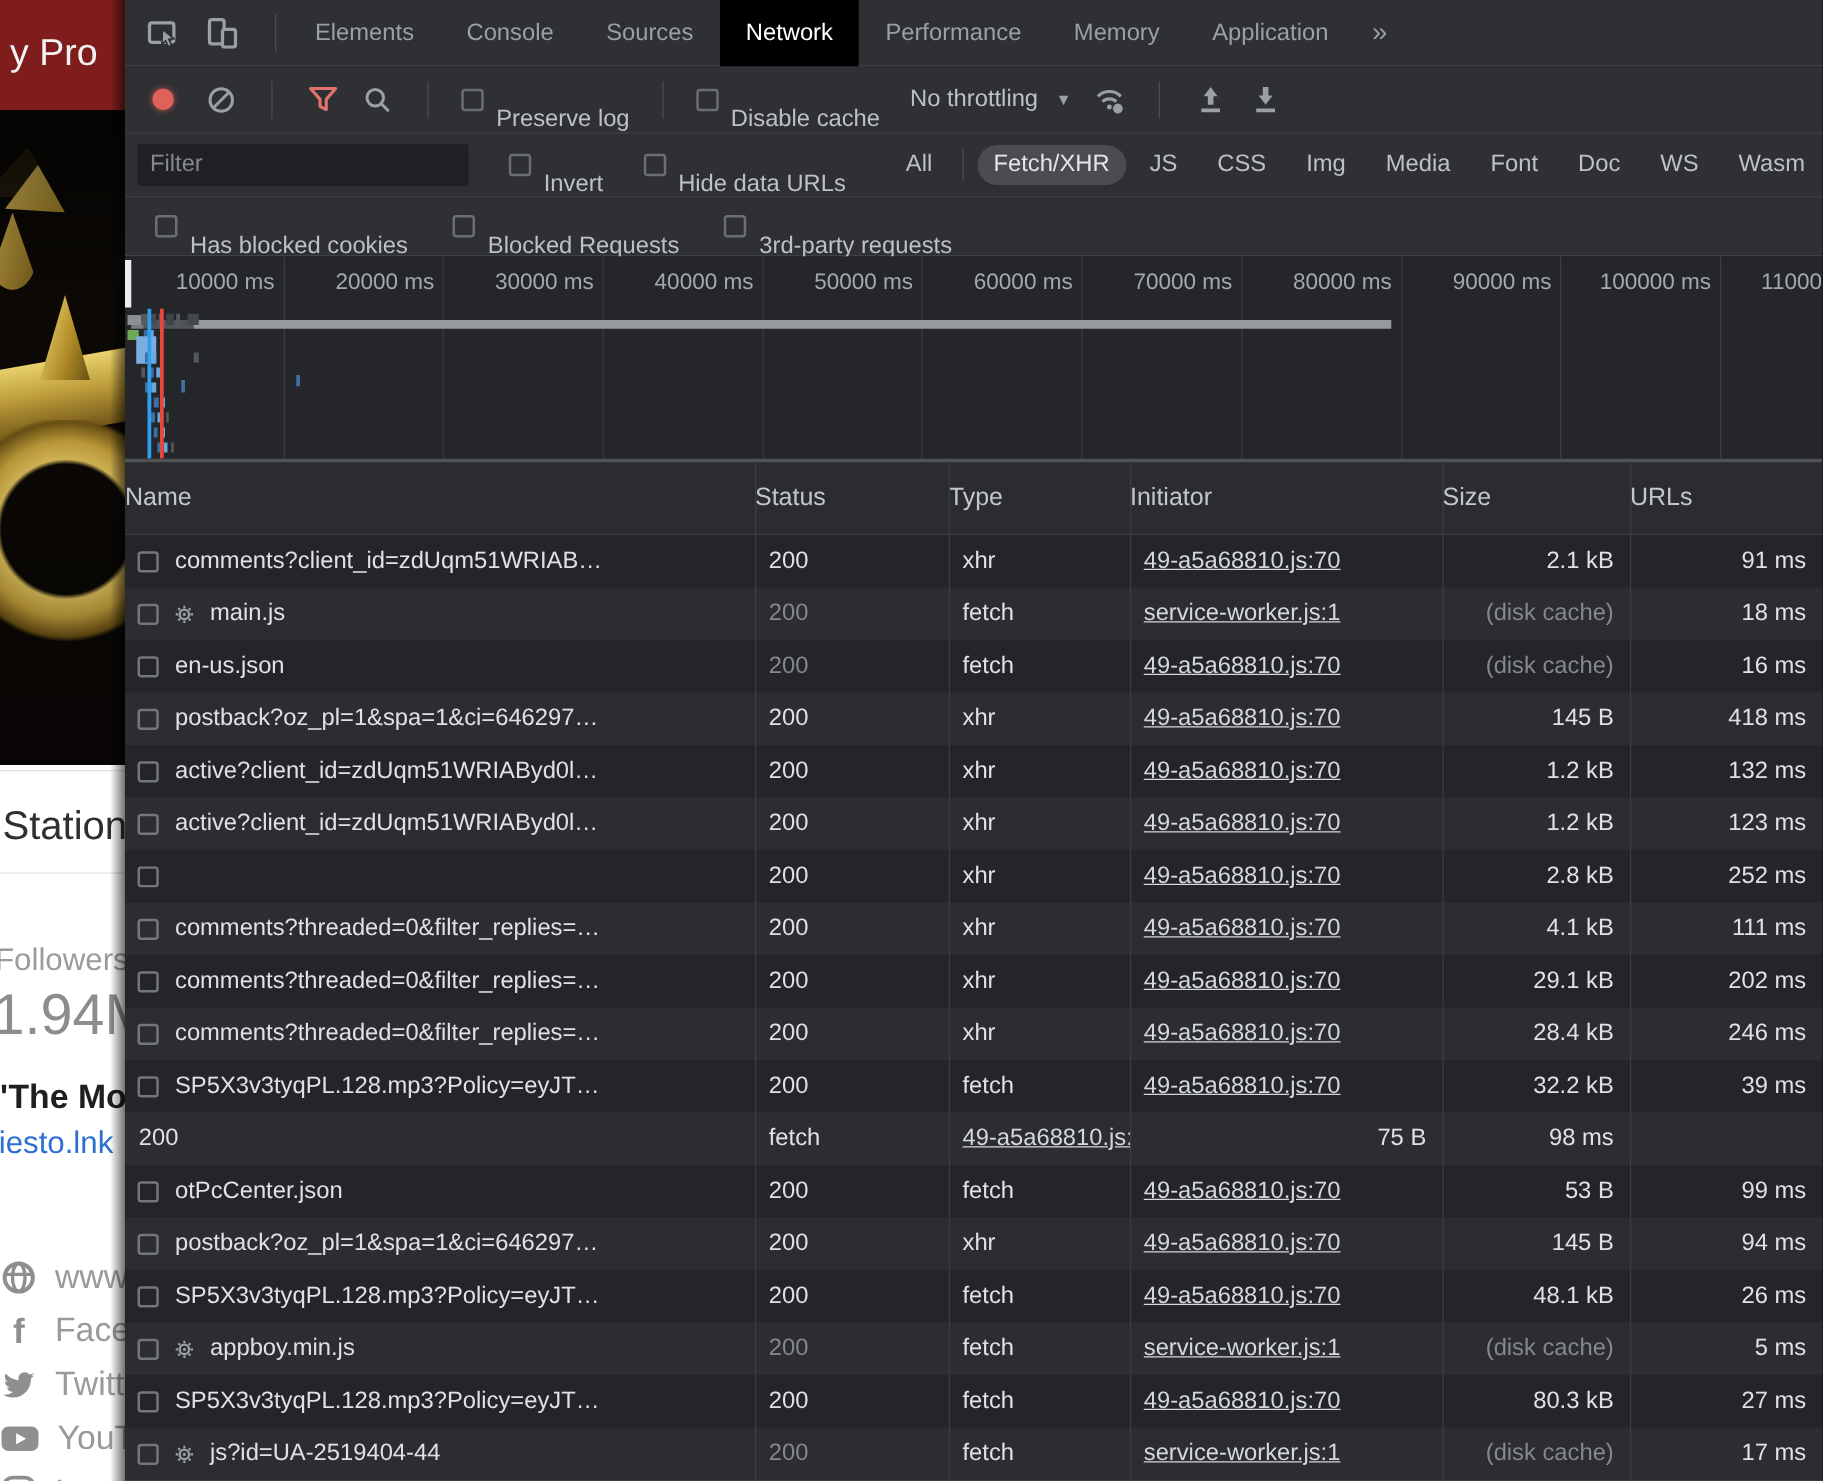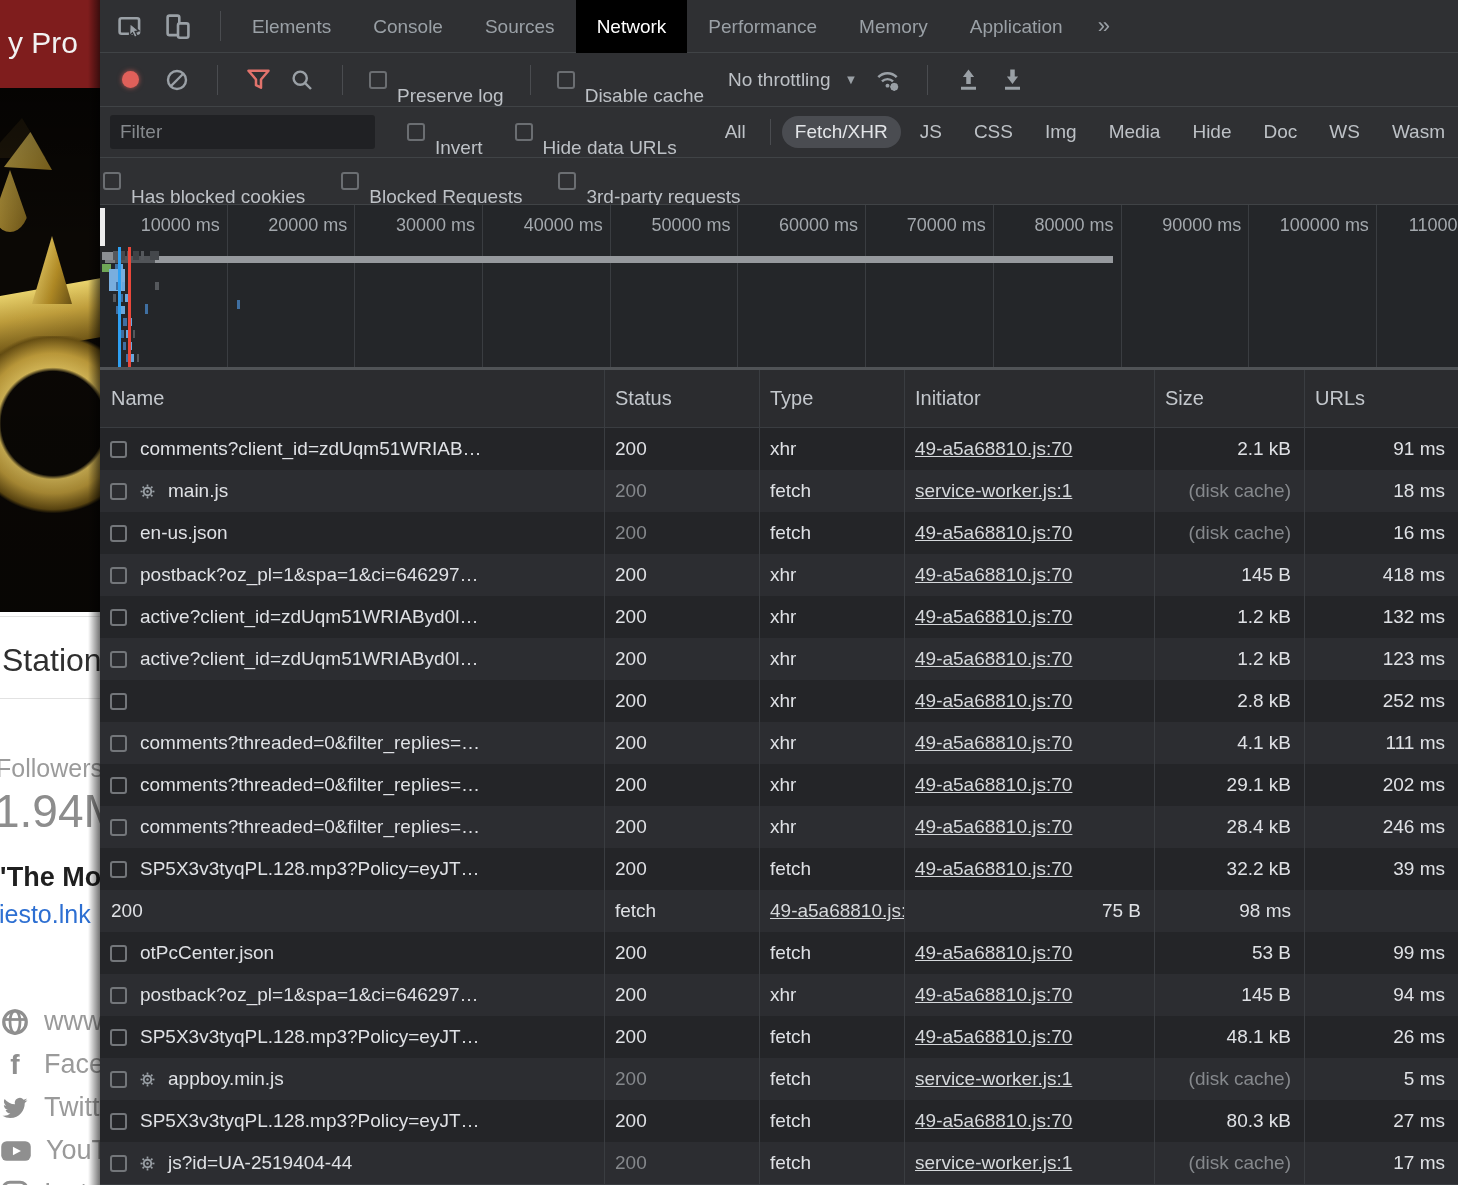--- a/index.html
+++ b/index.html
@@ -61,33 +61,33 @@
   .throttle .arr { color:#9aa0a6; font-size:13px; }
   .filterbar { height:51px; padding-left:10px; gap:16px; }
   .filter-input { width:322px; height:34px; background:#202124; border:none; border-radius:3px;
     color:#dadce0; font-size:19px; padding:0 10px; outline:none; font-family:inherit; }
   .filter-input::placeholder { color:#85898d; }
   .filterbar .gap { width:30px; }
   .chips { display:flex; align-items:center; margin-left:16px; }
   .chip { padding:5px 13px; margin:0 3px; color:#bdc1c6; font-size:19px; border-radius:17px; white-space:nowrap; }
   .chip.active { background:#4a4c51; color:#e3e5e8; }
   .chip-div { width:1px; height:26px; background:#4a4c50; margin:0 8px; }
-  .optionsbar { height:47px; padding-left:3px; gap:36px; }
+  .optionsbar { height:47px; padding-left:24px; gap:36px; }
   
   .overview { position:relative; height:165px; background:#242629; border-bottom:3px solid #505356; overflow:hidden; }
   .ruler { position:absolute; left:0; top:0; height:162px; display:flex; }
   .ruler .seg { width:127.7px; flex:0 0 auto; border-right:1px solid #3a3d41; position:relative; }
   .ruler .seg span { position:absolute; right:7px; top:10px; color:#a3a8ad; font-size:18px; white-space:nowrap; }
   .wf { position:absolute; left:0; top:0; }
   
   .grid-wrap { position:relative; }
   .col-div { position:absolute; top:0; bottom:0; width:1px; background:#3a3d41; z-index:5; pointer-events:none; }
   .gridheader { display:grid; grid-template-columns:504px 155px 145px 250px 150px 1fr;
     height:58px; align-items:center; background:#2b2c2f; border-bottom:1px solid #3a3d41; }
-  .gridheader div { color:#c3c7cc; font-size:20px; padding-left:11px; }
+  .gridheader div { color:#c3c7cc; font-size:20px; }
   .rows { border-bottom:1px solid #3a3d41; }
   .rowline { display:grid; grid-template-columns:504px 155px 145px 250px 150px 1fr; height:42px; align-items:center; }
   .rowline:nth-child(odd) { background:#242528; }
   .rowline:nth-child(even) { background:#2c2d31; }
   .cell { color:#dfe1e5; font-size:19px; padding-left:11px; white-space:nowrap; overflow:hidden; }
   .cell.name { display:flex; align-items:center; gap:13px; padding-left:10px; }
   .cell.name .cb { width:17px; height:17px; border-width:2px; border-color:#73767a; }
   .cell.right { text-align:right; padding-right:13px; }
   .cell .init-link { color:#d5d8db; text-decoration:underline; }
   .dim { color:#85888c !important; }
@@ -264,21 +264,21 @@
         <span class="lbl">Hide data URLs</span>
       </span>
       <div class="chips" id="chips">
           <span class="chip">All</span>
           <span class="chip-div"></span>
           <span class="chip active">Fetch/XHR</span>
           <span class="chip">JS</span>
           <span class="chip">CSS</span>
           <span class="chip">Img</span>
           <span class="chip">Media</span>
-          <span class="chip">Hide</span>
+          <span class="chip">Font</span>
           <span class="chip">Doc</span>
           <span class="chip">WS</span>
           <span class="chip">Wasm</span>
         </div>
     </div>
 
     <div class="bar optionsbar">
       <span class="ctl">
         <span class="cb"></span>
         <span class="lbl">Has blocked cookies</span>

